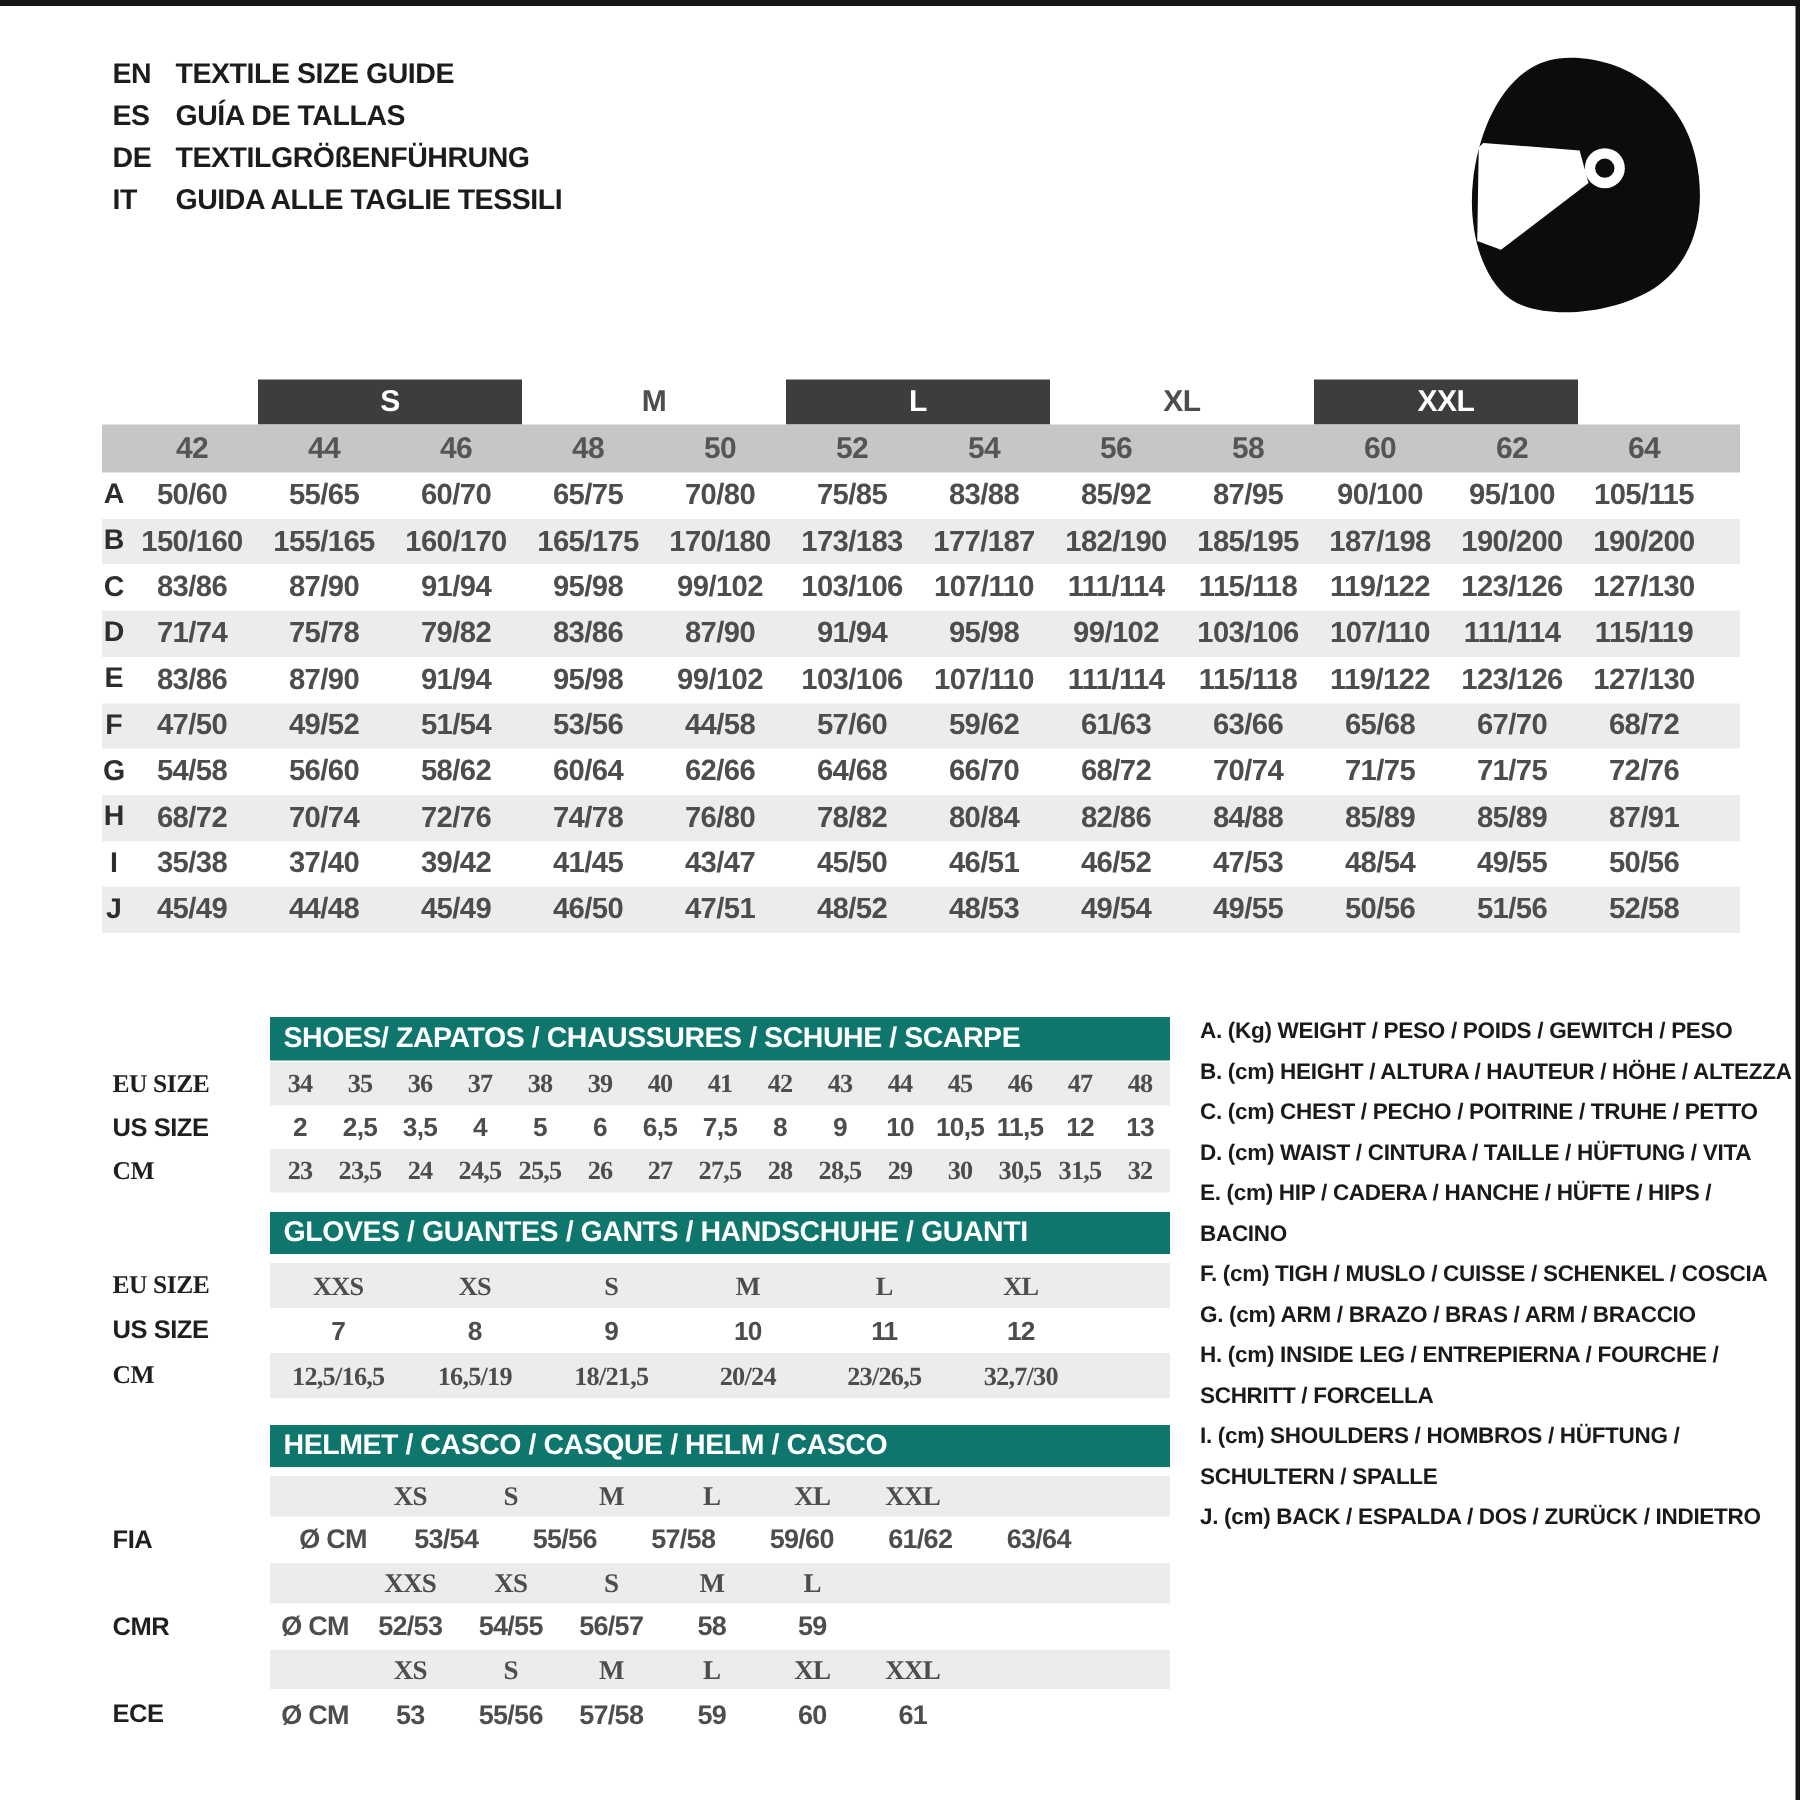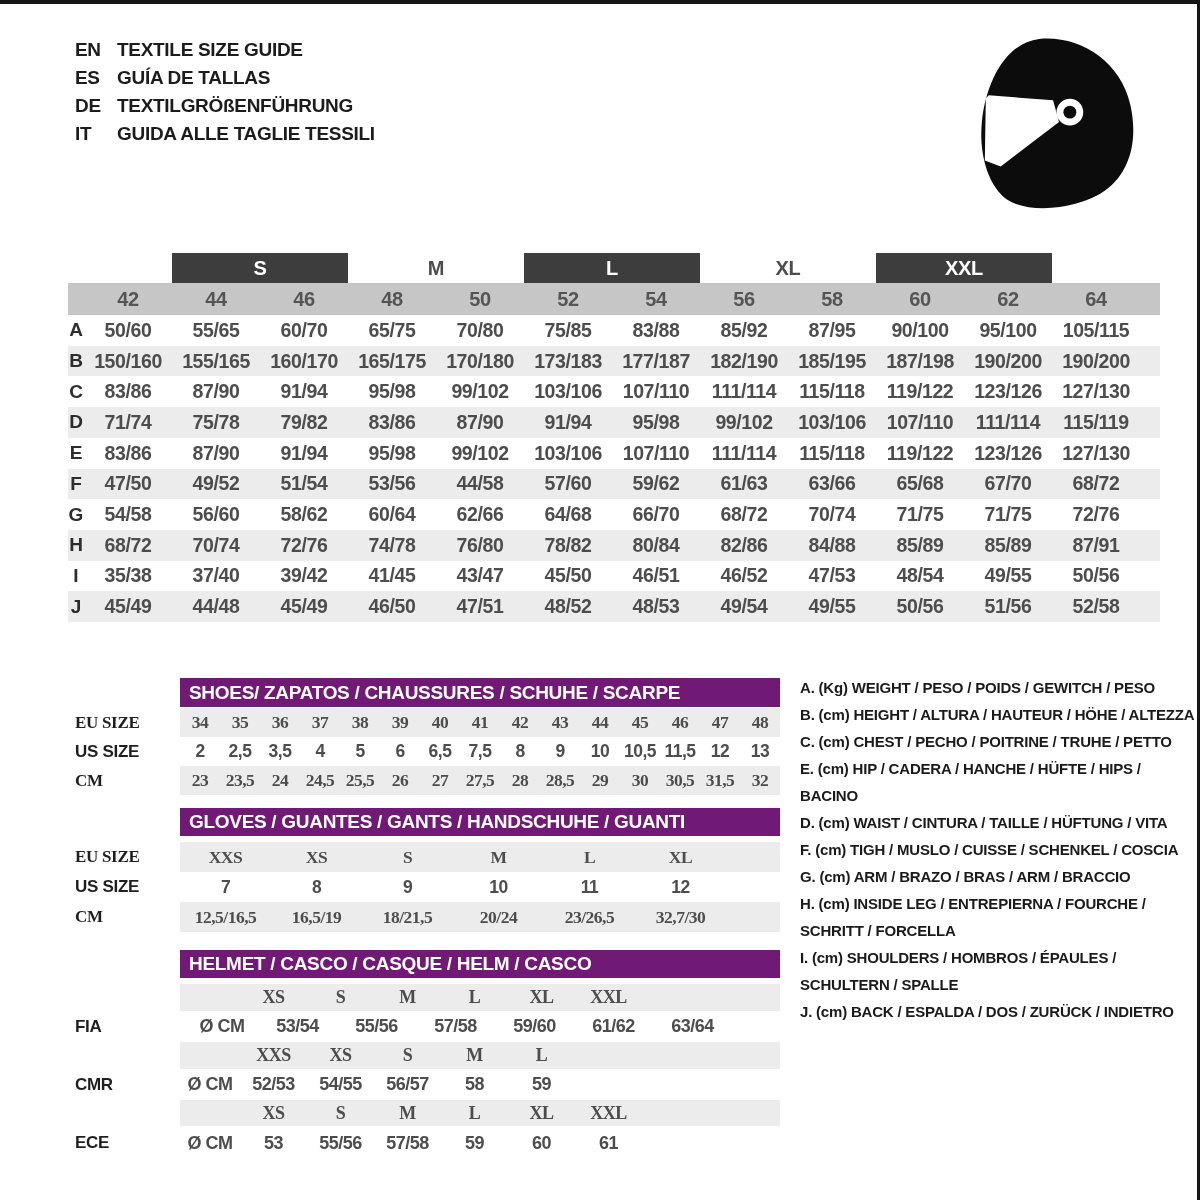--- a/index.html
+++ b/index.html
@@ -29,21 +29,21 @@
   .group.dark{background:#3d3d3d;color:#ffffff;}
   .group.plain{color:#4d4d4d;}
   #band-row{top:30px;height:32px;background:#c6c6c6;}
   #band-row .cell{color:#555555;font-size:20px;}
   .trow .cell{text-align:center;font-size:19.5px;letter-spacing:-0.4px;color:#4d4d4d;}
   .trow .letter{text-align:center;font-size:19px;color:#2d2d2d;}
   .trow.shaded{background:#ececec;}
 
   
   .strip-section{position:absolute;left:75px;width:705px;}
-  .title-bar{position:absolute;left:105px;top:0;width:600px;height:29px;background:#701a75;color:#ffffff;
+  .title-bar{position:absolute;left:105px;top:0;width:600px;height:29px;background:#0f766e;color:#ffffff;
     font-size:19px;letter-spacing:-0.3px;display:flex;align-items:center;padding-left:9px;box-sizing:border-box;}
   .srow{position:absolute;left:0;width:705px;display:grid;align-items:center;}
   .srow.shaded{background:linear-gradient(90deg, rgba(0,0,0,0) 0 105px, #ececec 105px 100%);font-family:Liberation Serif, serif;}
   .srow .side-label{font-size:17px;color:#1f1f1f;letter-spacing:-0.3px;text-align:left;}
   .srow .cell{text-align:center;font-size:17.5px;letter-spacing:-0.5px;color:#4d4d4d;}
   #shoes .srow{grid-template-columns:105px repeat(15,40px);}
   #gloves .srow{grid-template-columns:105px repeat(6,91px);}
   #helmet-table .srow{grid-template-columns:105px 60px repeat(6,67px);}
   #helmet-table .srow .cell{font-size:18px;}
 
@@ -410,20 +410,20 @@
       <div class="cell">59</div>
       <div class="cell">60</div>
       <div class="cell">61</div>
     </div>
   </section>
 
 <aside id="legend">
     <div class="legend-item">A. (Kg) WEIGHT / PESO / POIDS / GEWITCH / PESO</div>
     <div class="legend-item">B. (cm) HEIGHT / ALTURA / HAUTEUR / HÖHE / ALTEZZA</div>
     <div class="legend-item">C. (cm) CHEST / PECHO / POITRINE / TRUHE / PETTO</div>
+    <div class="legend-item">D. (cm) WAIST / CINTURA / TAILLE / HÜFTUNG / VITA</div>
     <div class="legend-item">E. (cm) HIP / CADERA / HANCHE / HÜFTE / HIPS / BACINO</div>
-    <div class="legend-item">D. (cm) WAIST / CINTURA / TAILLE / HÜFTUNG / VITA</div>
     <div class="legend-item">F. (cm) TIGH / MUSLO / CUISSE / SCHENKEL / COSCIA</div>
     <div class="legend-item">G. (cm) ARM / BRAZO / BRAS / ARM / BRACCIO</div>
     <div class="legend-item">H. (cm) INSIDE LEG / ENTREPIERNA / FOURCHE / SCHRITT / FORCELLA</div>
-    <div class="legend-item">I. (cm) SHOULDERS / HOMBROS / ÉPAULES / SCHULTERN / SPALLE</div>
+    <div class="legend-item">I. (cm) SHOULDERS / HOMBROS / HÜFTUNG / SCHULTERN / SPALLE</div>
     <div class="legend-item">J. (cm) BACK / ESPALDA / DOS / ZURÜCK / INDIETRO</div>
   </aside>
 
 </body></html>

